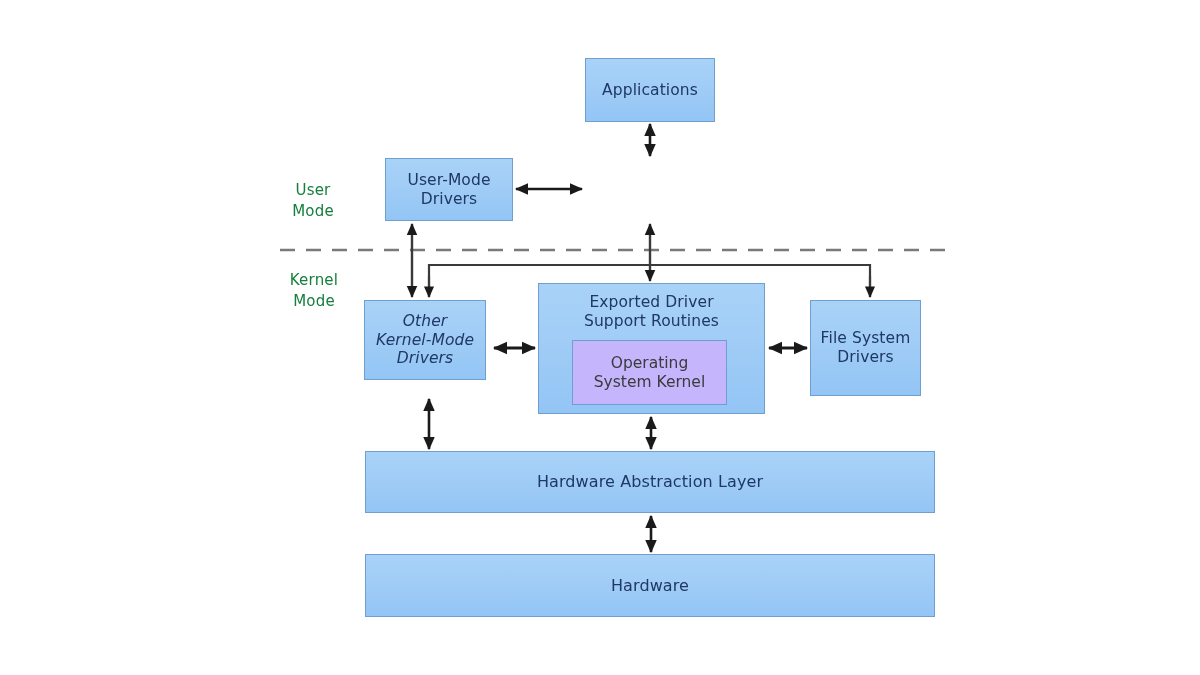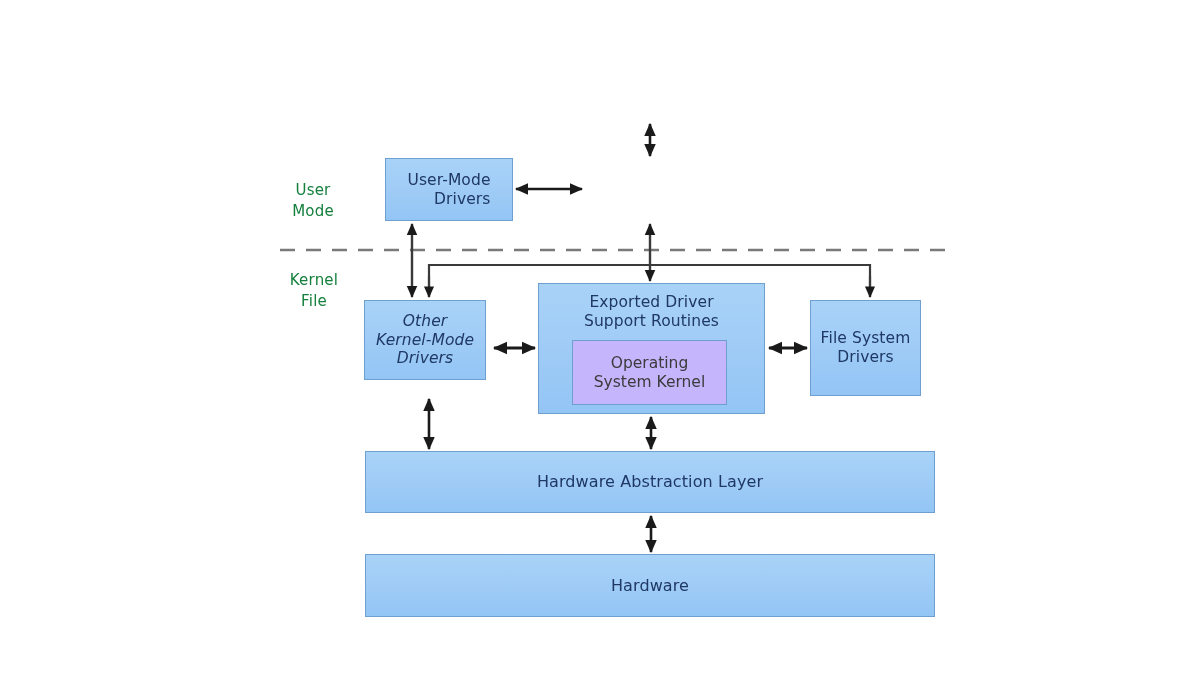--- a/index.html
+++ b/index.html
@@ -108,24 +108,25 @@
     <line x1="429" y1="399" x2="429" y2="449" stroke="#1a1a1a" stroke-width="2.6" marker-start="url(#arrow-start)" marker-end="url(#arrow-end)"></line>
 
     <line x1="651" y1="417" x2="651" y2="449" stroke="#1a1a1a" stroke-width="2.6" marker-start="url(#arrow-start)" marker-end="url(#arrow-end)"></line>
 
     <line x1="651" y1="516" x2="651" y2="552" stroke="#1a1a1a" stroke-width="2.6" marker-start="url(#arrow-start)" marker-end="url(#arrow-end)"></line>
   </svg>
 
   <div class="mode-label" style="left:278px; top:180px; width:70px;">User
 Mode</div>
   <div class="mode-label" style="left:274px; top:270px; width:80px;">Kernel
-File</div>
+Mode</div>
 
+  <div class="node-box" style="left:585px; top:58px; width:130px; height:64px;">Applications</div>
 
-  <div class="node-box" style="left:385px; top:158px; width:128px; height:63px;text-align:right;">User-Mode
+  <div class="node-box" style="left:385px; top:158px; width:128px; height:63px;">User-Mode
 Drivers</div>
 
 
   <div class="node-box" style="left:364px; top:300px; width:122px; height:80px;font-style:italic;">Other
 Kernel-Mode
 Drivers</div>
 
   <div class="node-box stacked" style="left:538px; top:283px; width:227px; height:131px;">Exported Driver
 Support Routines</div>
 

